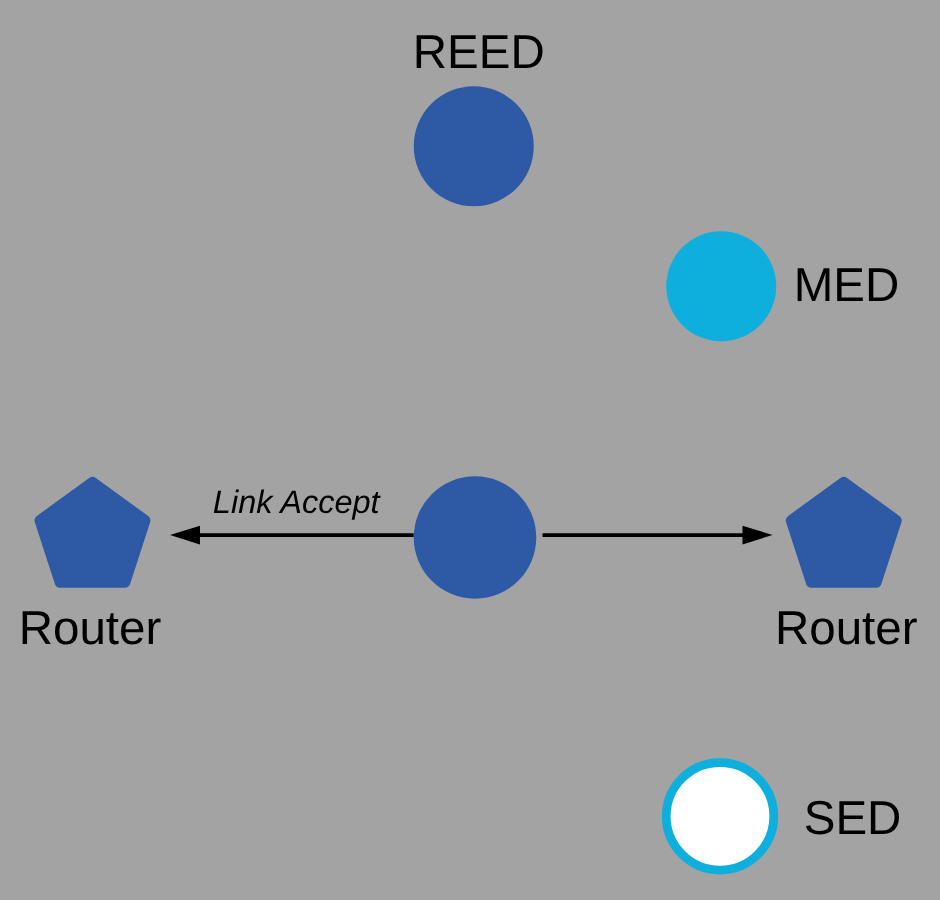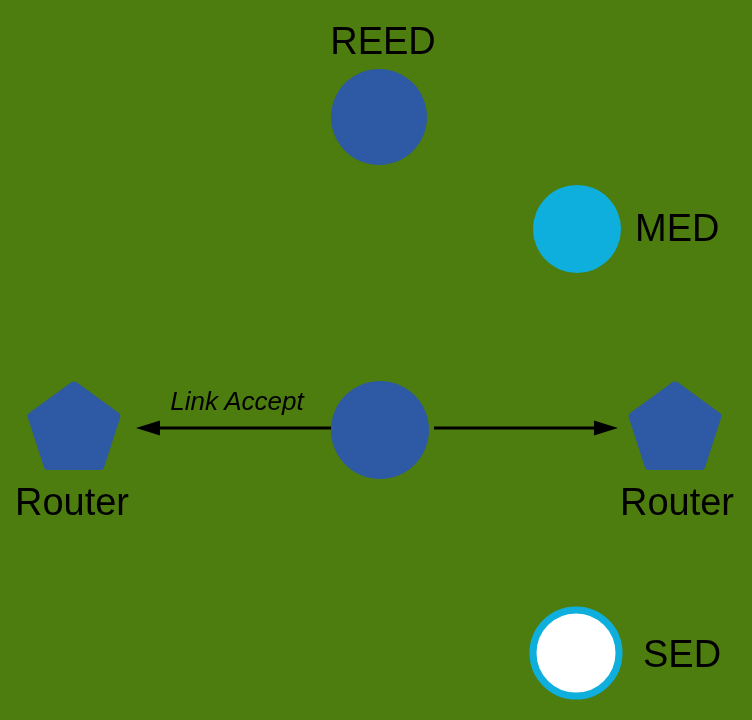--- a/index.html
+++ b/index.html
@@ -4,21 +4,21 @@
 <style>
   html, body {
     margin: 0;
     padding: 0;
     background: #ffffff;
   }
   .diagram-stage {
     position: relative;
     width: 752px;
     height: 720px;
-    background: #4d7c0f;
+    background: #a3a3a3;
     overflow: hidden;
   }
   svg { display: block; }
   .node-label {
     font-family: "Liberation Sans", sans-serif;
     font-size: 38px;
     fill: #000000;
   }
   .edge-label {
     font-family: "Liberation Sans", sans-serif;

